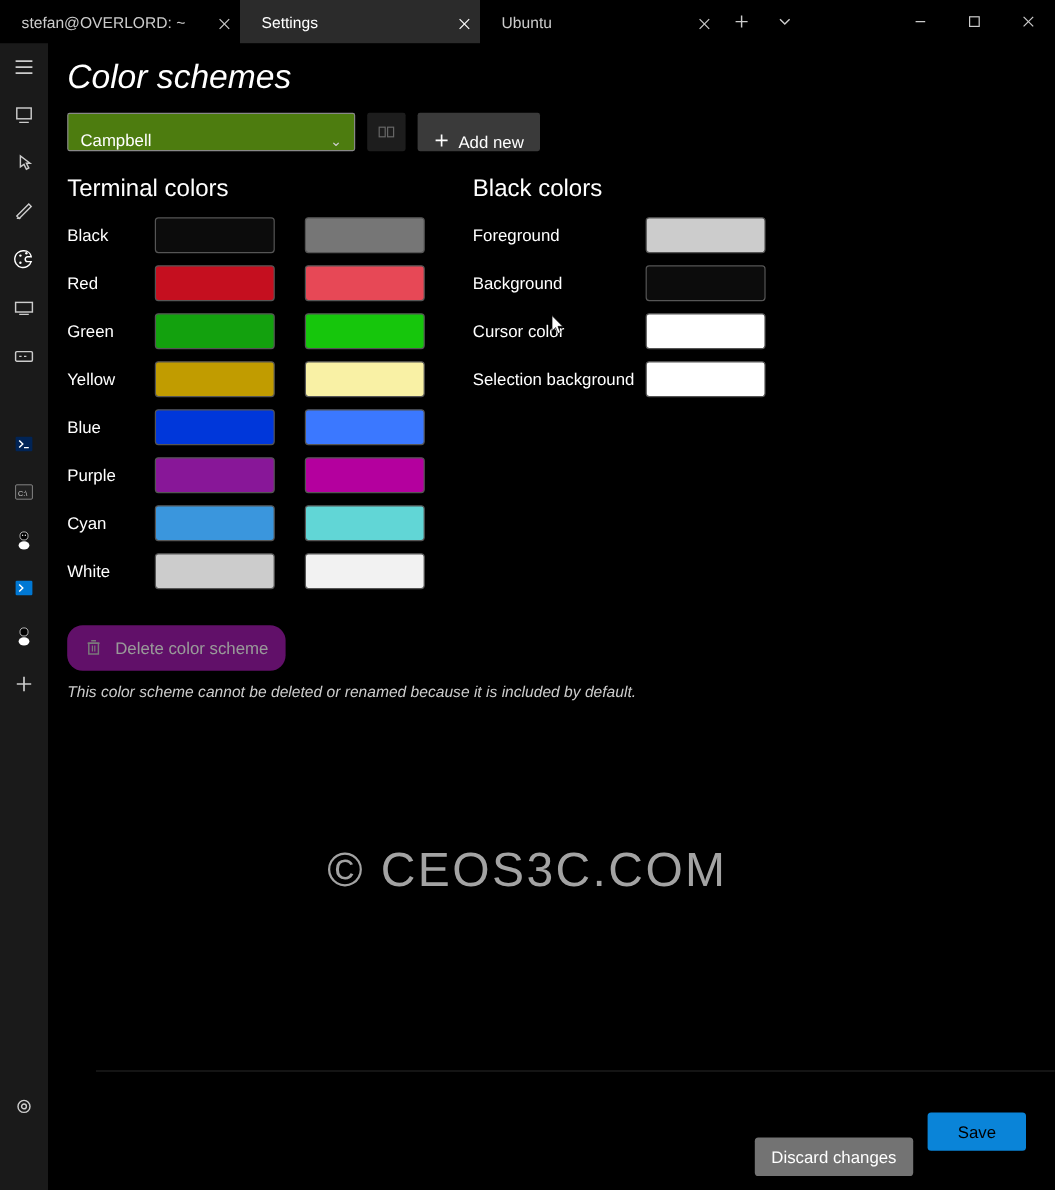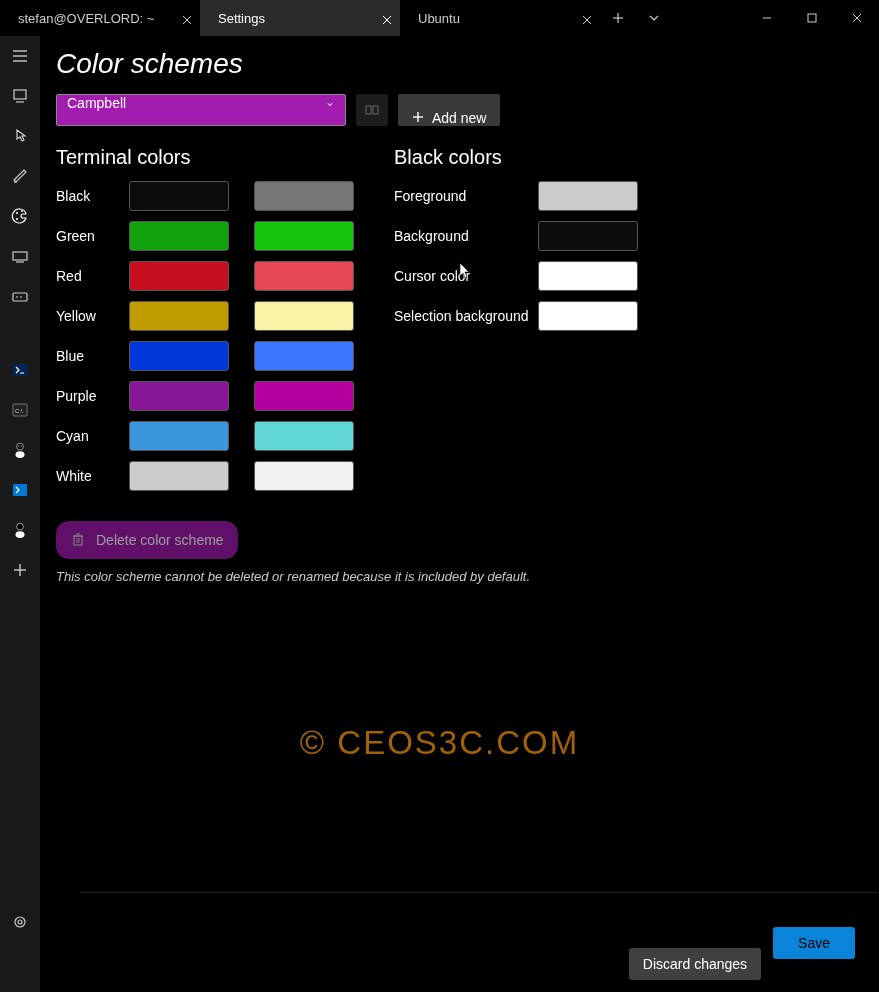--- a/index.html
+++ b/index.html
@@ -61,26 +61,26 @@
   overflow:auto;
 }
 .page-title {
   font-size: 28px;
   font-weight: 400;
   margin-bottom: 14px;
   font-style: italic;
 }
 .scheme-row { display:flex; gap:10px; align-items:center; margin-bottom:20px; }
 .scheme-select {
-  width: 290px;
+  width: 240px;
   height: 32px;
   border: 1px solid #888;
-  background: #a21caf;
-  display:flex;
-  align-items:flex-start;
+  background: #4d7c0f;
+  display:flex;
+  align-items:flex-end;
   padding: 0 10px;
   justify-content:space-between;
   color:#fff;
   border-radius:2px;
 }
 .scheme-select span.chev { font-size:12px; color:#ccc; }
 .rename-btn {
   width:32px; height:32px;
   background:#3a3a3a;
   display:flex; align-items:center; justify-content:center;
@@ -129,42 +129,42 @@
 }
 .note {
   margin-top:10px;
   font-style:italic;
   color:#ccc;
   font-size:13px;
 }
 .watermark {
   position:absolute;
   left:0; right:0;
-  top: 724px;
+  top: 703px;
   text-align:center;
-  font-size:33px;
-  color:#a16207;
+  font-size:40px;
+  color:#a3a3a3;
   font-weight:400;
   letter-spacing:2px;
   pointer-events:none;
 }
 .footer {
   position:absolute;
   bottom:0; left:40px; right:0;
   height:100px;
   border-top:1px solid #222;
   display:flex;
   align-items:center;
   justify-content:flex-end;
   padding: 0 24px;
   gap:12px;
   background:#000;
 }
 .btn-discard {
-  background:#404040;
+  background:#737373;
   padding:8px 14px;
   border-radius:3px;
   margin-top:42px;
 }
 .btn-save {
   background:#0a84d8;
   padding:8px 25px;
   border-radius:3px;
   color:#000;
 }
@@ -394,28 +394,28 @@
       <div class="columns">
         <div>
           <div class="col-title">Terminal colors</div>
           <div id="terminal-colors">
               <div class="color-row">
     <div class="color-label">Black</div>
     <div class="swatch" style="background:#0c0c0c"></div>
     <div class="swatch" style="background:#767676"></div>
               </div>
               <div class="color-row">
+    <div class="color-label">Red</div>
+    <div class="swatch" style="background:#c50f1f"></div>
+    <div class="swatch" style="background:#e74856"></div>
+              </div>
+              <div class="color-row">
     <div class="color-label">Green</div>
     <div class="swatch" style="background:#13a10e"></div>
     <div class="swatch" style="background:#16c60c"></div>
-              </div>
-              <div class="color-row">
-    <div class="color-label">Red</div>
-    <div class="swatch" style="background:#c50f1f"></div>
-    <div class="swatch" style="background:#e74856"></div>
               </div>
               <div class="color-row">
     <div class="color-label">Yellow</div>
     <div class="swatch" style="background:#c19c00"></div>
     <div class="swatch" style="background:#f9f1a5"></div>
               </div>
               <div class="color-row">
     <div class="color-label">Blue</div>
     <div class="swatch" style="background:#0037da"></div>
     <div class="swatch" style="background:#3b78ff"></div>

